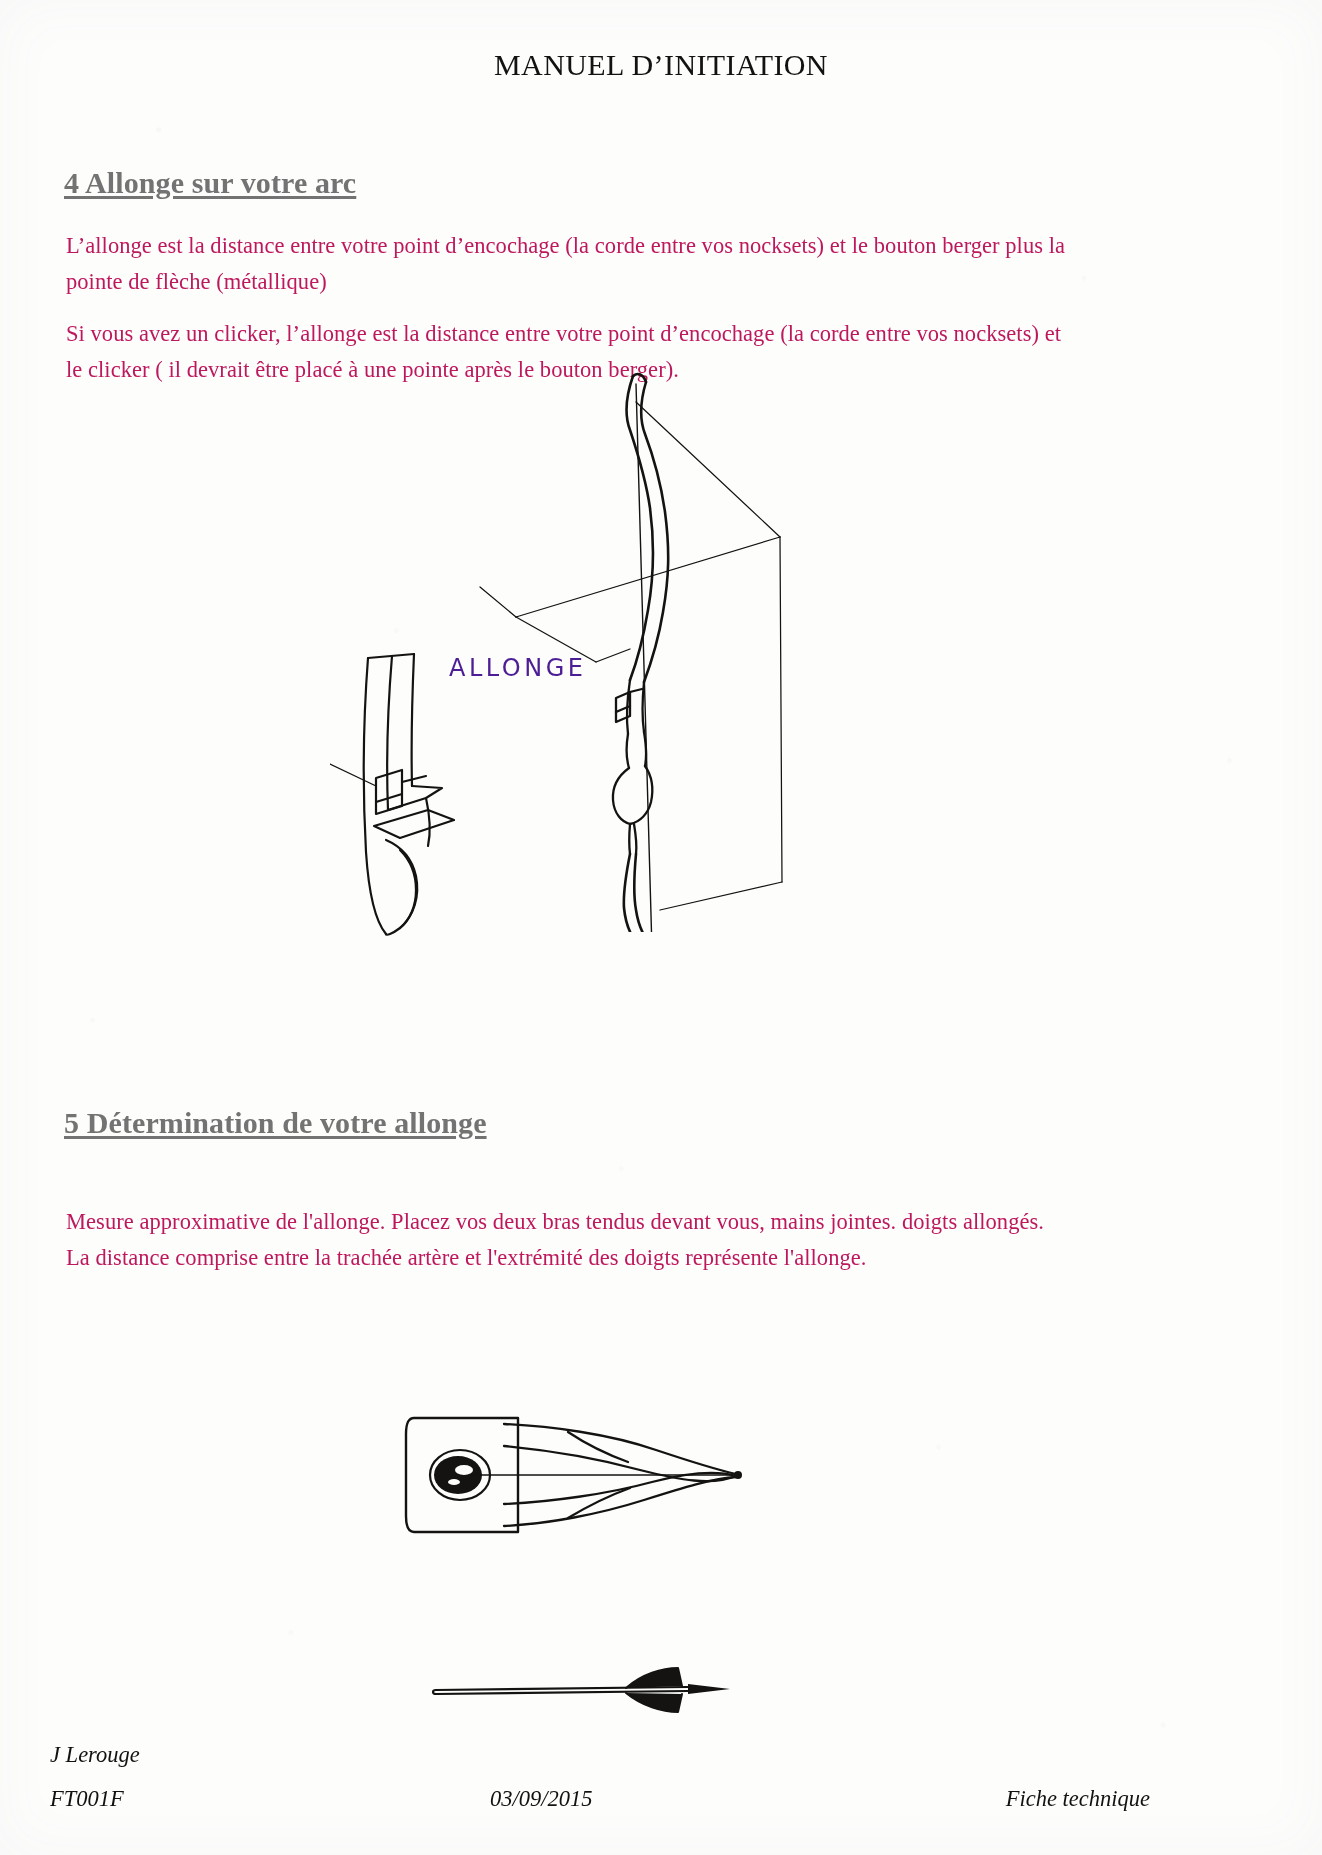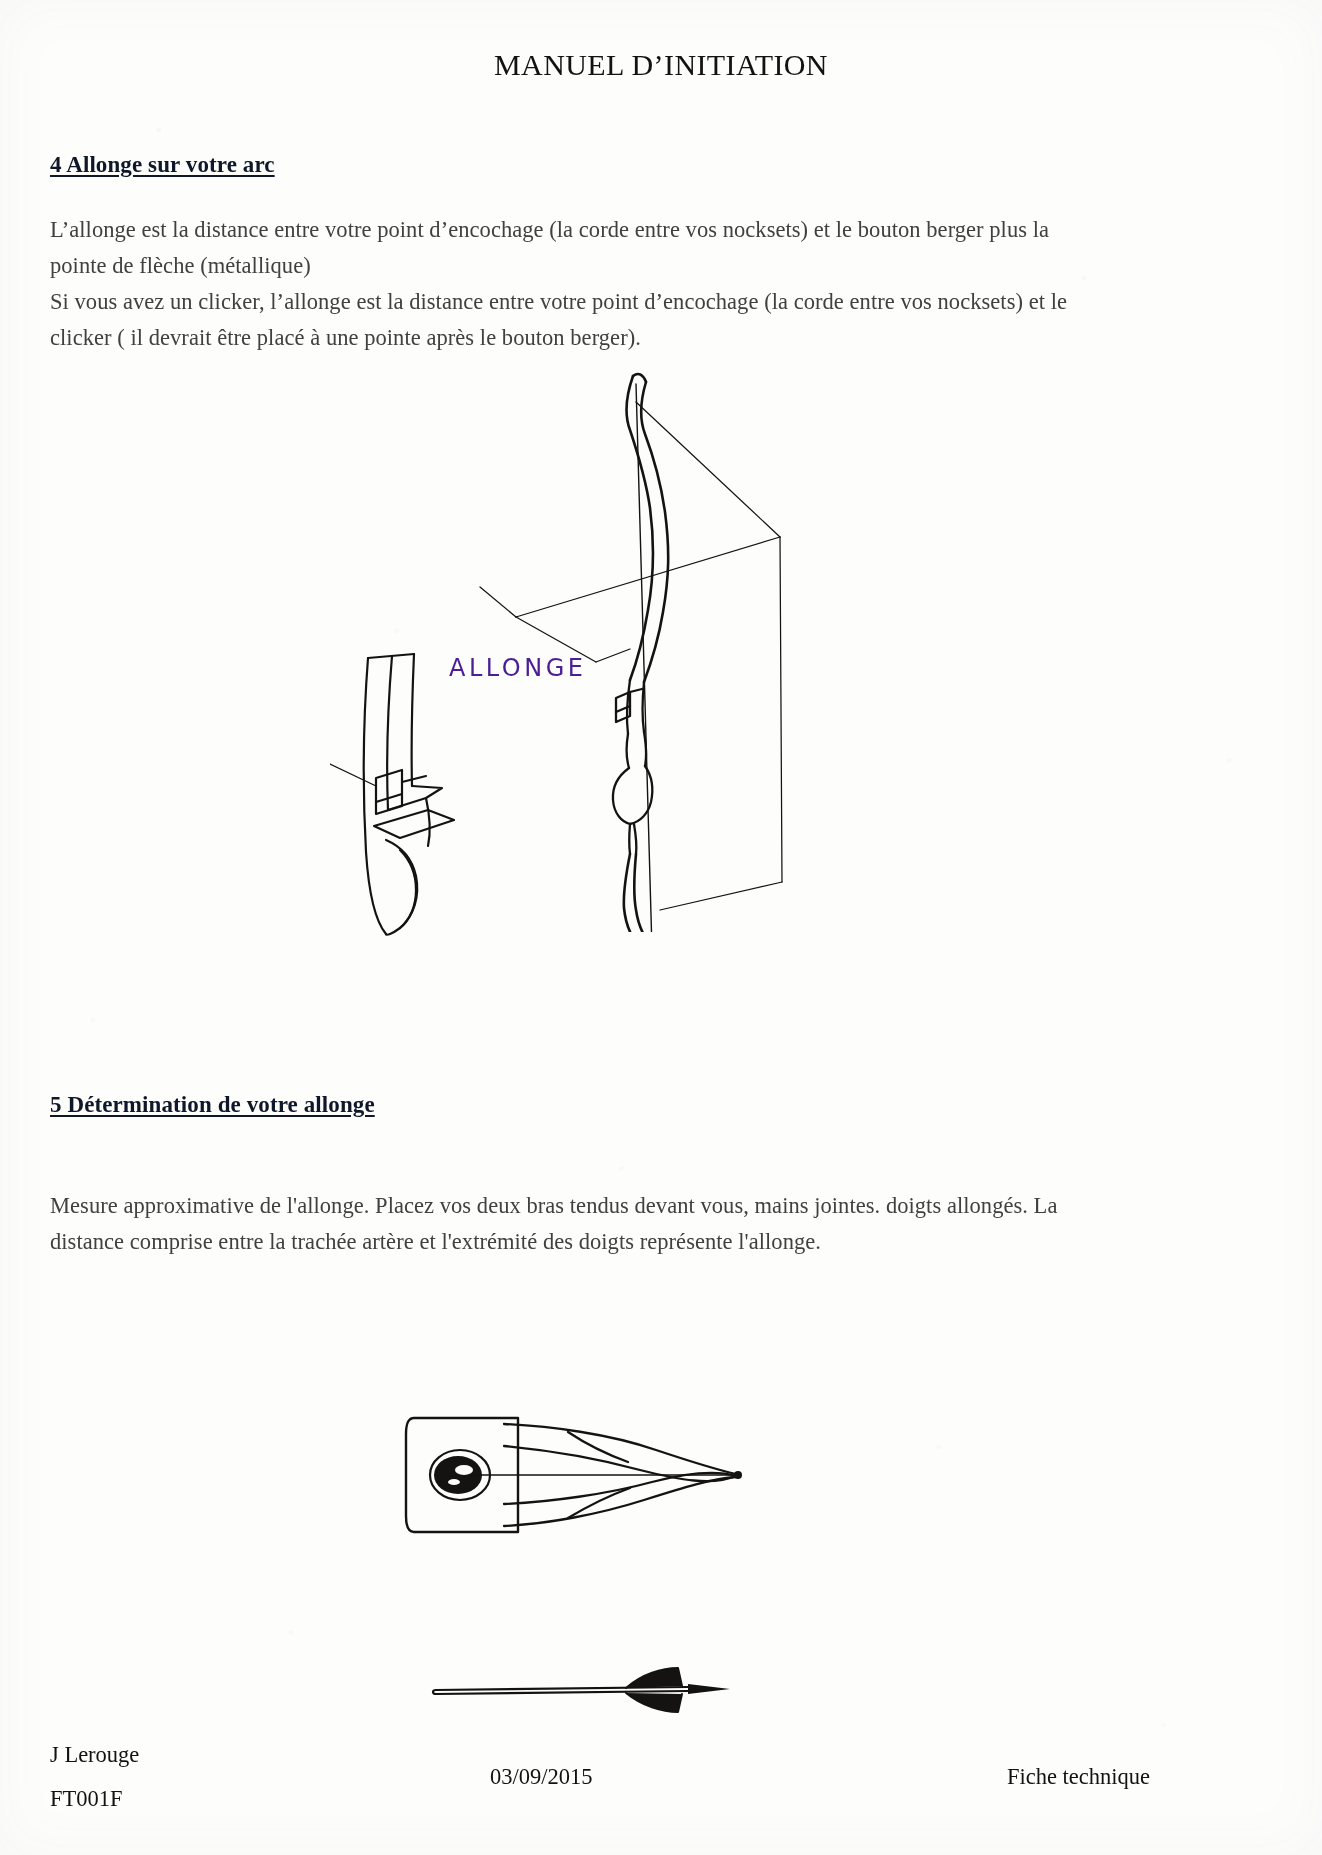--- a/index.html
+++ b/index.html
@@ -62,36 +62,36 @@
 
   
   .content {
     position: absolute;
     left: 50px;
     top: 0;
     width: 1040px;
   }
 
   h2.section-heading {
-    margin: 0;
-    font-size: 23px;
+    margin: 14px;
+    font-size: 30px;
     font-weight: bold;
     text-decoration: underline;
     text-underline-offset: 3px;
     letter-spacing: .1px;
     display: inline-block;
-    color: #0f172a;
+    color: #737373;
   }
 
   p.para {
-    margin: 0;
+    margin: 16px;
     font-size: 22.5px;
     line-height: 36px;
     letter-spacing: .05px;
-    color: #404040;
+    color: #be185d;
   }
 
   .blk-h-4      { position: absolute; top: 152px;  left: 0; }
   .blk-p-4      { position: absolute; top: 212px;  left: 0; width: 1035px; }
   .blk-h-5      { position: absolute; top: 1092px; left: 0; }
   .blk-p-5      { position: absolute; top: 1188px; left: 0; width: 1030px; }
 
   
   .figure { position: absolute; }
   .fig-bow      { top: 362px;  left: 330px;  width: 500px; height: 570px; }
@@ -113,21 +113,21 @@
   
   .doc-footer {
     position: absolute;
     left: 50px;
     top: 1738px;
     width: 1180px;
     font-size: 22.5px;
     line-height: 34px;
     color: #131210;
   }
-  .footer-row { display: flex; align-items: center; }
+  .footer-row { display: flex; align-items: flex-end; font-style: italic; }
   .footer-left   { width: 380px; }
   .footer-center { width: 420px; text-align: left; padding-left: 60px; }
   .footer-right  { flex: 1; text-align: right; padding-right: 80px; }
   .footer-code   { margin-top: 10px; }
 </style>
 </head>
 <body>
 
 <div class="page">
 

